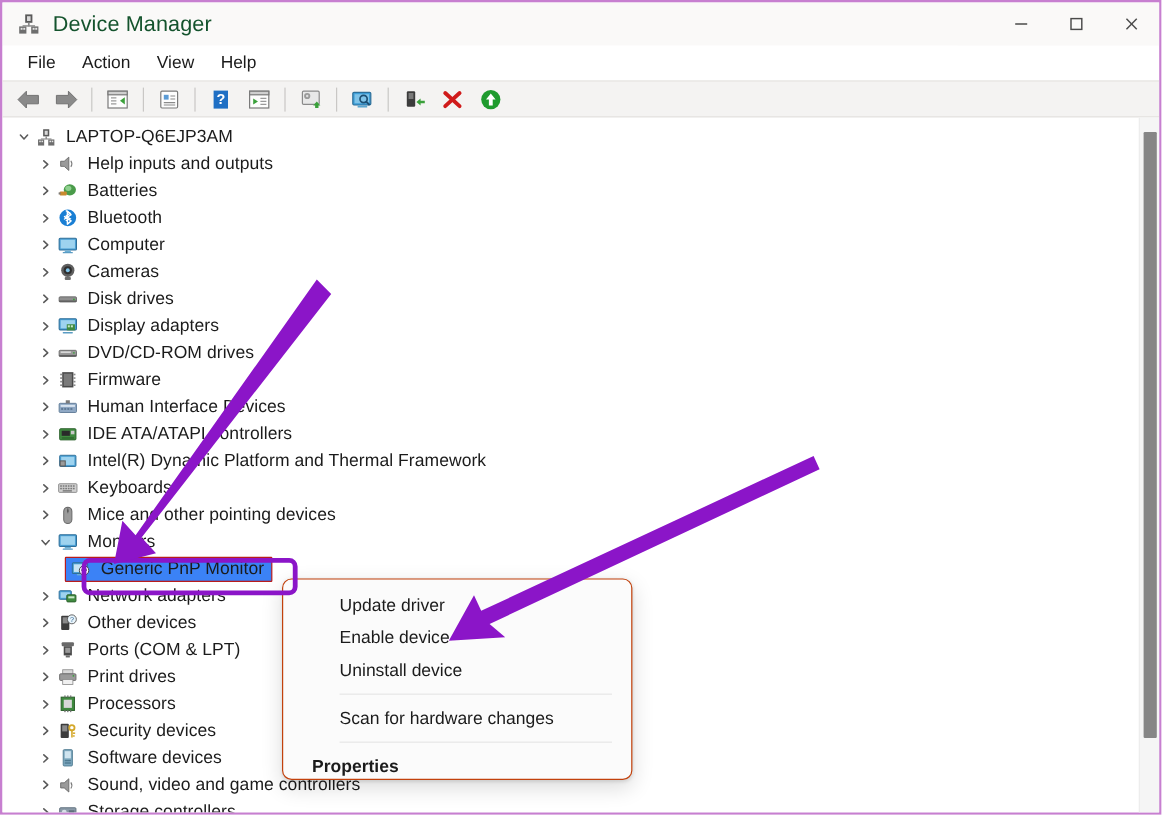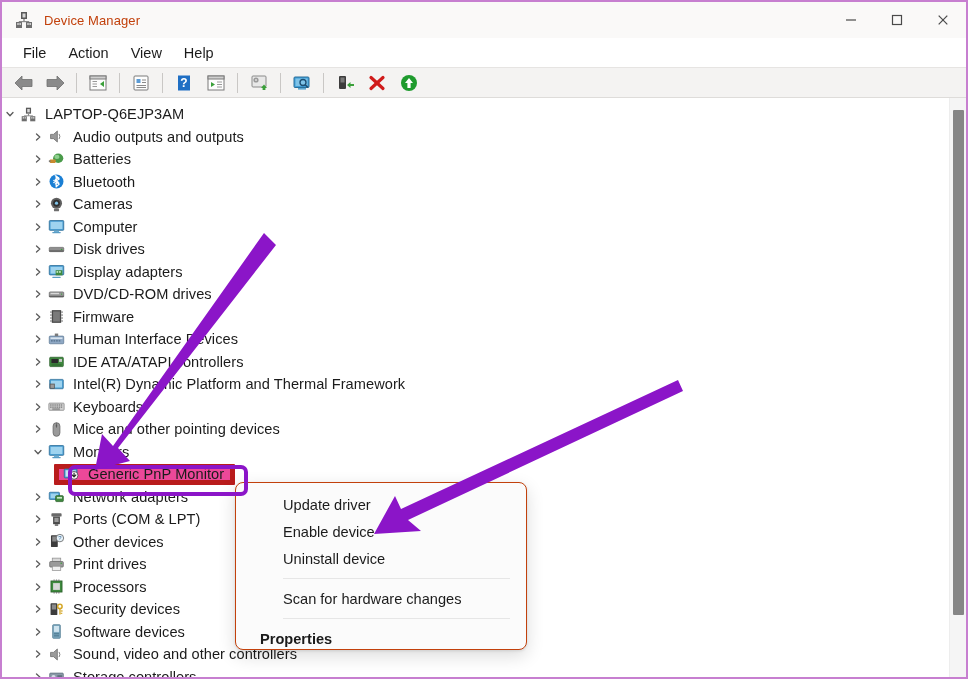--- a/index.html
+++ b/index.html
@@ -31,22 +31,22 @@
     display: flex;
     align-items: center;
   }
   .title-icon {
     width: 20px; height: 20px;
     margin-left: 12px;
     position: relative;
     flex: none;
   }
   .title-text {
-    font-size: 13px;
-    color: #c2410c;
+    font-size: 18px;
+    color: #14532d;
     margin-left: 10px;
     letter-spacing: 0.1px;
     white-space: nowrap;
     text-align: center;
   }
   .win-buttons {
     position: absolute;
     right: 0; top: 0;
     height: 36px;
     display: flex;
@@ -145,27 +145,27 @@
     margin-right: 7px;
     display: flex;
     align-items: center;
     justify-content: center;
   }
   .row-label {
     font-size: 14.6px;
     color: #1b1b1b;
     letter-spacing: 0.05px;
   }
-  .indent-0 { }
+  .indent-0 { padding-left: 10px; }
   .indent-1 { padding-left: 28px; }
   .indent-2 { padding-left: 52px; }
 
   .row.selected .sel-wrap {
-    background: #ec4899;
-    border: 5px solid #b91c1c;
+    background: #3b82f6;
+    border: 1px solid #b91c1c;
     border-radius: 1px;
     display: flex;
     align-items: center;
     padding: 0 6px 0 2px;
     height: 21px;
     box-sizing: border-box;
   }
 
   
   .scrollbar {
@@ -410,21 +410,21 @@
             <svg width="10" height="10" viewBox="0 0 10 10">
               <path d="M3.5 2 L6.8 5 L3.5 8" fill="none" stroke="#5a5a5a" stroke-width="1.3" stroke-linecap="round" stroke-linejoin="round"></path>
             </svg>
           </div>
         <div class="row-icon">
           <svg width="17" height="17" viewBox="0 0 20 20">
               <path d="M3 7.5 L6.5 7.5 L11 3.5 L11 16.5 L6.5 12.5 L3 12.5 Z" fill="#9a9a9a" stroke="#6a6a6a" stroke-width="0.9" stroke-linejoin="round"></path>
               <path d="M13 7 Q15 10 13 13" fill="none" stroke="#7a7a7a" stroke-width="1.1"></path>
             </svg>
         </div>
-        <div class="row-label">Audio outputs and outputs</div>
+        <div class="row-label">Help inputs and outputs</div>
       </div>
 
       <div class="row indent-1">
         <div class="chev">
             <svg width="10" height="10" viewBox="0 0 10 10">
               <path d="M3.5 2 L6.8 5 L3.5 8" fill="none" stroke="#5a5a5a" stroke-width="1.3" stroke-linecap="round" stroke-linejoin="round"></path>
             </svg>
           </div>
         <div class="row-icon">
           <svg width="17" height="17" viewBox="0 0 20 20">
@@ -454,44 +454,44 @@
       </div>
 
       <div class="row indent-1">
         <div class="chev">
             <svg width="10" height="10" viewBox="0 0 10 10">
               <path d="M3.5 2 L6.8 5 L3.5 8" fill="none" stroke="#5a5a5a" stroke-width="1.3" stroke-linecap="round" stroke-linejoin="round"></path>
             </svg>
           </div>
         <div class="row-icon">
           <svg width="17" height="17" viewBox="0 0 20 20">
+              <rect x="1.5" y="3" width="17" height="11.5" rx="1" fill="#4a9fd4" stroke="#2f6f99" stroke-width="1"></rect>
+              <rect x="3" y="4.5" width="14" height="8.5" fill="#9ed3ef"></rect>
+              <rect x="7" y="15" width="6" height="1.6" fill="#6aaed4"></rect>
+              <rect x="5" y="16.5" width="10" height="1.3" rx="0.6" fill="#5a9cc4"></rect>
+            </svg>
+        </div>
+        <div class="row-label">Computer</div>
+      </div>
+
+      <div class="row indent-1">
+        <div class="chev">
+            <svg width="10" height="10" viewBox="0 0 10 10">
+              <path d="M3.5 2 L6.8 5 L3.5 8" fill="none" stroke="#5a5a5a" stroke-width="1.3" stroke-linecap="round" stroke-linejoin="round"></path>
+            </svg>
+          </div>
+        <div class="row-icon">
+          <svg width="17" height="17" viewBox="0 0 20 20">
               <circle cx="10" cy="8.5" r="6.5" fill="#5f5f5f"></circle>
               <circle cx="10" cy="8.5" r="4" fill="#2f2f2f"></circle>
               <circle cx="10" cy="8.5" r="1.9" fill="#7fc3e8"></circle>
               <rect x="7" y="15" width="6" height="3" rx="1" fill="#6e6e6e"></rect>
             </svg>
         </div>
         <div class="row-label">Cameras</div>
-      </div>
-
-      <div class="row indent-1">
-        <div class="chev">
-            <svg width="10" height="10" viewBox="0 0 10 10">
-              <path d="M3.5 2 L6.8 5 L3.5 8" fill="none" stroke="#5a5a5a" stroke-width="1.3" stroke-linecap="round" stroke-linejoin="round"></path>
-            </svg>
-          </div>
-        <div class="row-icon">
-          <svg width="17" height="17" viewBox="0 0 20 20">
-              <rect x="1.5" y="3" width="17" height="11.5" rx="1" fill="#4a9fd4" stroke="#2f6f99" stroke-width="1"></rect>
-              <rect x="3" y="4.5" width="14" height="8.5" fill="#9ed3ef"></rect>
-              <rect x="7" y="15" width="6" height="1.6" fill="#6aaed4"></rect>
-              <rect x="5" y="16.5" width="10" height="1.3" rx="0.6" fill="#5a9cc4"></rect>
-            </svg>
-        </div>
-        <div class="row-label">Computer</div>
       </div>
 
       <div class="row indent-1">
         <div class="chev">
             <svg width="10" height="10" viewBox="0 0 10 10">
               <path d="M3.5 2 L6.8 5 L3.5 8" fill="none" stroke="#5a5a5a" stroke-width="1.3" stroke-linecap="round" stroke-linejoin="round"></path>
             </svg>
           </div>
         <div class="row-icon">
           <svg width="17" height="17" viewBox="0 0 20 20">
@@ -709,44 +709,44 @@
       </div>
 
       <div class="row indent-1">
         <div class="chev">
             <svg width="10" height="10" viewBox="0 0 10 10">
               <path d="M3.5 2 L6.8 5 L3.5 8" fill="none" stroke="#5a5a5a" stroke-width="1.3" stroke-linecap="round" stroke-linejoin="round"></path>
             </svg>
           </div>
         <div class="row-icon">
           <svg width="17" height="17" viewBox="0 0 20 20">
+              <rect x="3.5" y="2.5" width="8" height="14" rx="1" fill="#3c3c3c"></rect>
+              <rect x="5" y="4" width="5" height="6" fill="#8a8a8a"></rect>
+              <circle cx="14" cy="6" r="4.4" fill="#e8f4fb" stroke="#5a5a5a" stroke-width="0.9"></circle>
+              <text x="14" y="8.8" font-family="Liberation Sans, sans-serif" font-size="7" fill="#2a5f8f" text-anchor="middle">?</text>
+            </svg>
+        </div>
+        <div class="row-label">Other devices</div>
+      </div>
+
+      <div class="row indent-1">
+        <div class="chev">
+            <svg width="10" height="10" viewBox="0 0 10 10">
+              <path d="M3.5 2 L6.8 5 L3.5 8" fill="none" stroke="#5a5a5a" stroke-width="1.3" stroke-linecap="round" stroke-linejoin="round"></path>
+            </svg>
+          </div>
+        <div class="row-icon">
+          <svg width="17" height="17" viewBox="0 0 20 20">
               <rect x="4" y="2.5" width="12" height="4" rx="1" fill="#6a6a6a"></rect>
               <rect x="6" y="6.5" width="8" height="9" fill="#4a4a4a"></rect>
               <rect x="7.5" y="8" width="5" height="5" fill="#9a9a9a"></rect>
               <rect x="8" y="15.5" width="4" height="2" fill="#6a6a6a"></rect>
             </svg>
         </div>
         <div class="row-label">Ports (COM &amp; LPT)</div>
-      </div>
-
-      <div class="row indent-1">
-        <div class="chev">
-            <svg width="10" height="10" viewBox="0 0 10 10">
-              <path d="M3.5 2 L6.8 5 L3.5 8" fill="none" stroke="#5a5a5a" stroke-width="1.3" stroke-linecap="round" stroke-linejoin="round"></path>
-            </svg>
-          </div>
-        <div class="row-icon">
-          <svg width="17" height="17" viewBox="0 0 20 20">
-              <rect x="3.5" y="2.5" width="8" height="14" rx="1" fill="#3c3c3c"></rect>
-              <rect x="5" y="4" width="5" height="6" fill="#8a8a8a"></rect>
-              <circle cx="14" cy="6" r="4.4" fill="#e8f4fb" stroke="#5a5a5a" stroke-width="0.9"></circle>
-              <text x="14" y="8.8" font-family="Liberation Sans, sans-serif" font-size="7" fill="#2a5f8f" text-anchor="middle">?</text>
-            </svg>
-        </div>
-        <div class="row-label">Other devices</div>
       </div>
 
       <div class="row indent-1">
         <div class="chev">
             <svg width="10" height="10" viewBox="0 0 10 10">
               <path d="M3.5 2 L6.8 5 L3.5 8" fill="none" stroke="#5a5a5a" stroke-width="1.3" stroke-linecap="round" stroke-linejoin="round"></path>
             </svg>
           </div>
         <div class="row-icon">
           <svg width="17" height="17" viewBox="0 0 20 20">
@@ -821,21 +821,21 @@
             <svg width="10" height="10" viewBox="0 0 10 10">
               <path d="M3.5 2 L6.8 5 L3.5 8" fill="none" stroke="#5a5a5a" stroke-width="1.3" stroke-linecap="round" stroke-linejoin="round"></path>
             </svg>
           </div>
         <div class="row-icon">
           <svg width="17" height="17" viewBox="0 0 20 20">
               <path d="M3 7.5 L6.5 7.5 L11 3.5 L11 16.5 L6.5 12.5 L3 12.5 Z" fill="#9a9a9a" stroke="#6a6a6a" stroke-width="0.9" stroke-linejoin="round"></path>
               <path d="M13 7 Q15 10 13 13" fill="none" stroke="#7a7a7a" stroke-width="1.1"></path>
             </svg>
         </div>
-        <div class="row-label">Sound, video and other controllers</div>
+        <div class="row-label">Sound, video and game controllers</div>
       </div>
 
       <div class="row indent-1">
         <div class="chev">
             <svg width="10" height="10" viewBox="0 0 10 10">
               <path d="M3.5 2 L6.8 5 L3.5 8" fill="none" stroke="#5a5a5a" stroke-width="1.3" stroke-linecap="round" stroke-linejoin="round"></path>
             </svg>
           </div>
         <div class="row-icon">
           <svg width="17" height="17" viewBox="0 0 20 20">

